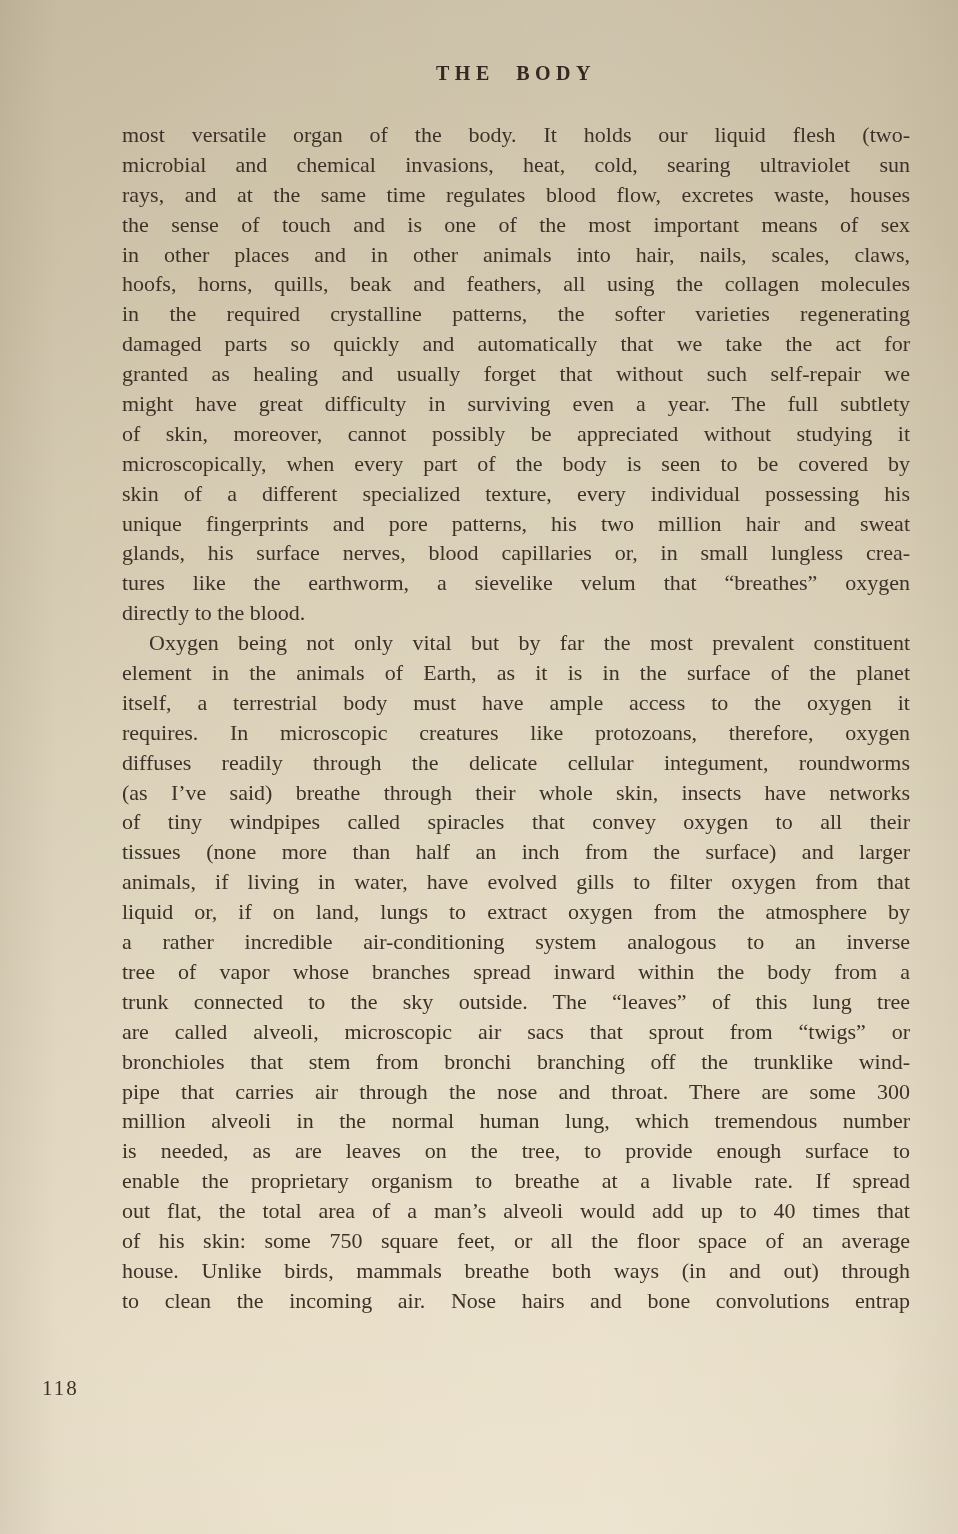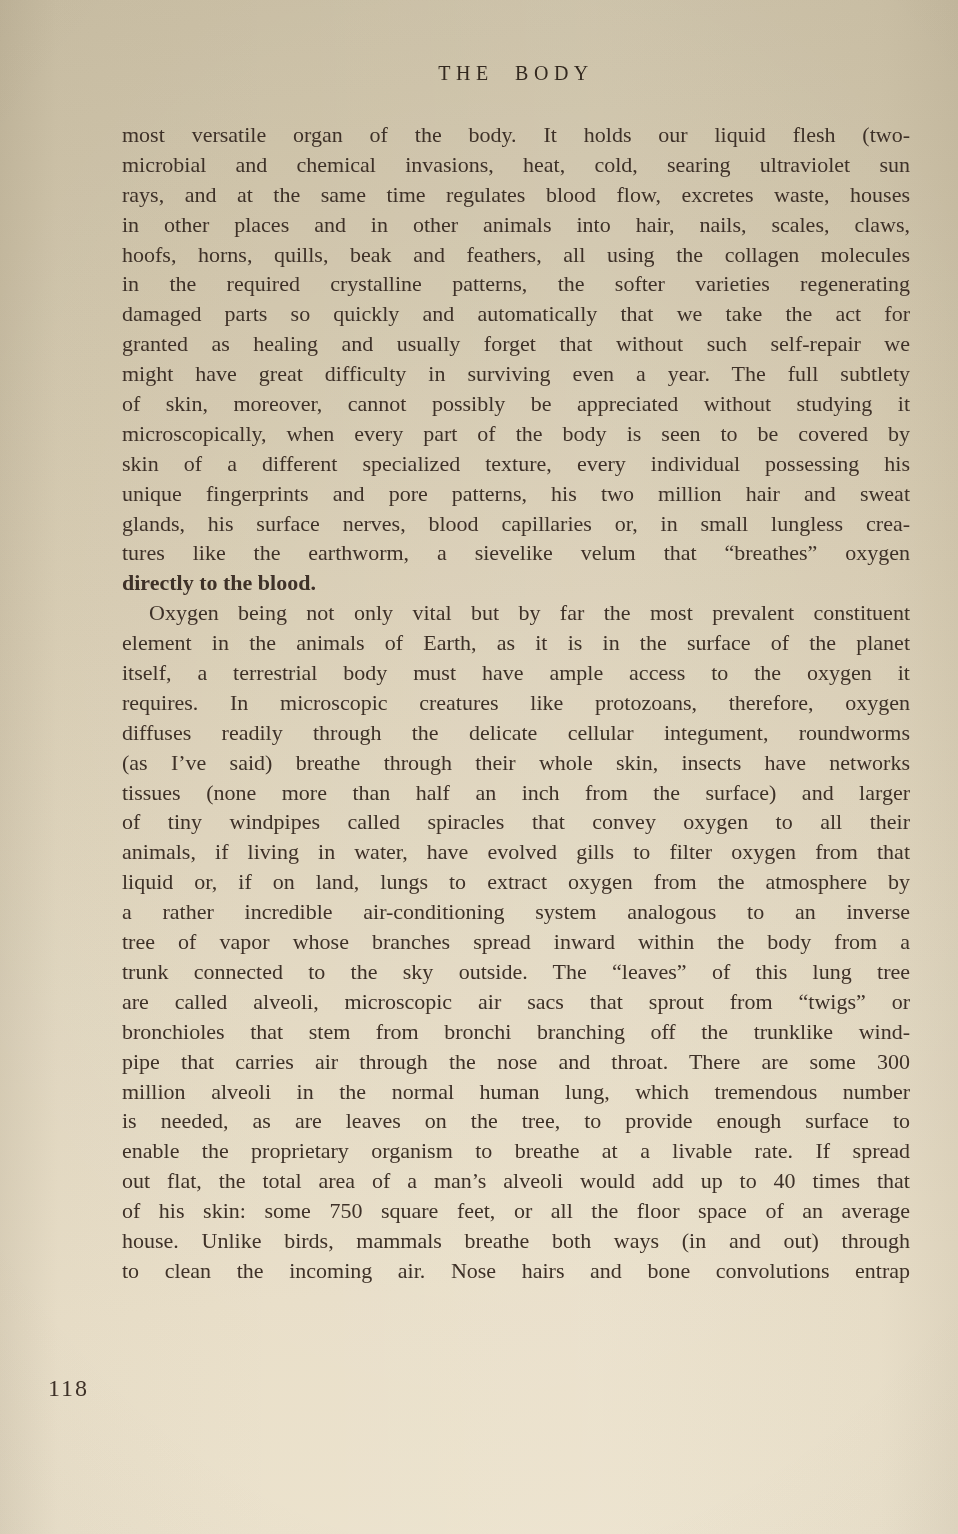--- a/index.html
+++ b/index.html
@@ -18,86 +18,87 @@
   .vignette {
     position: absolute; inset: 0;
     background: radial-gradient(ellipse 120% 100% at 52% 45%, rgba(255,255,255,0.06) 0%, rgba(255,255,255,0.00) 55%, rgba(70,55,35,0.07) 100%);
     pointer-events: none;
   }
   .running-header {
     position: absolute;
     left: 122px; width: 788px; top: 62px;
     text-align: center;
     font-size: 20px;
-    font-weight: normal;
+    font-weight: bold;
     letter-spacing: 5.5px;
     word-spacing: 11px;
     color: var(--ink-dark, #332920);
   }
   .body-text {
     position: absolute;
     left: 122px; top: 120px; width: 788px;
     font-size: 22px;
     line-height: 29.9px;
     color: var(--ink, #3e3128);
     text-rendering: optimizeLegibility;
   }
   .line {
     height: 29.9px;
     overflow: hidden;
     text-align: justify;
     text-align-last: justify;
     text-justify: inter-word;
     white-space: nowrap;
   }
-  .line.para-end { text-align-last: left; font-weight: bold; }
+  .line.para-end { text-align-last: left; }
   .line.indent { text-indent: 27px; }
   .page-number {
     position: absolute;
-    left: 48px; top: 1374px;
-    font-size: 24px;
+    left: 42px; top: 1374px;
+    font-size: 21px;
     line-height: 29.9px;
     letter-spacing: 2px;
     color: var(--ink, #3e3128);
     font-variant-numeric: oldstyle-nums;
   }
 </style>
 </head>
 <body>
 
 <div class="page">
   <div class="vignette"></div>
 
   <div class="running-header">THE BODY</div>
 
   <div class="body-text">
       <div class="line">most versatile organ of the body.  It holds our liquid flesh (two-</div>
       <div class="line">microbial and chemical invasions, heat, cold, searing ultraviolet sun</div>
       <div class="line">rays, and at the same time regulates blood flow, excretes waste, houses</div>
+      <div class="line">the sense of touch and is one of the most important means of sex</div>
       <div class="line">in other places and in other animals into hair, nails, scales, claws,</div>
       <div class="line">hoofs, horns, quills, beak and feathers, all using the collagen molecules</div>
       <div class="line">in the required crystalline patterns, the softer varieties regenerating</div>
       <div class="line">damaged parts so quickly and automatically that we take the act for</div>
       <div class="line">granted as healing and usually forget that without such self-repair we</div>
       <div class="line">might have great difficulty in surviving even a year.  The full subtlety</div>
       <div class="line">of skin, moreover, cannot possibly be appreciated without studying it</div>
       <div class="line">microscopically, when every part of the body is seen to be covered by</div>
       <div class="line">skin of a different specialized texture, every individual possessing his</div>
       <div class="line">unique fingerprints and pore patterns, his two million hair and sweat</div>
       <div class="line">glands, his surface nerves, blood capillaries or, in small lungless crea-</div>
       <div class="line">tures like the earthworm, a sievelike velum that “breathes” oxygen</div>
       <div class="line para-end">directly to the blood.</div>
       <div class="line indent">Oxygen being not only vital but by far the most prevalent constituent</div>
       <div class="line">element in the animals of Earth, as it is in the surface of the planet</div>
       <div class="line">itself, a terrestrial body must have ample access to the oxygen it</div>
       <div class="line">requires.  In microscopic creatures like protozoans, therefore, oxygen</div>
       <div class="line">diffuses readily through the delicate cellular integument, roundworms</div>
       <div class="line">(as I’ve said) breathe through their whole skin, insects have networks</div>
+      <div class="line">of tiny windpipes called spiracles that convey oxygen to all their</div>
       <div class="line">tissues (none more than half an inch from the surface) and larger</div>
-      <div class="line">of tiny windpipes called spiracles that convey oxygen to all their</div>
       <div class="line">animals, if living in water, have evolved gills to filter oxygen from that</div>
       <div class="line">liquid or, if on land, lungs to extract oxygen from the atmosphere by</div>
       <div class="line">a rather incredible air-conditioning system analogous to an inverse</div>
       <div class="line">tree of vapor whose branches spread inward within the body from a</div>
       <div class="line">trunk connected to the sky outside.  The “leaves” of this lung tree</div>
       <div class="line">are called alveoli, microscopic air sacs that sprout from “twigs” or</div>
       <div class="line">bronchioles that stem from bronchi branching off the trunklike wind-</div>
       <div class="line">pipe that carries air through the nose and throat.  There are some 300</div>
       <div class="line">million alveoli in the normal human lung, which tremendous number</div>
       <div class="line">is needed, as are leaves on the tree, to provide enough surface to</div>

